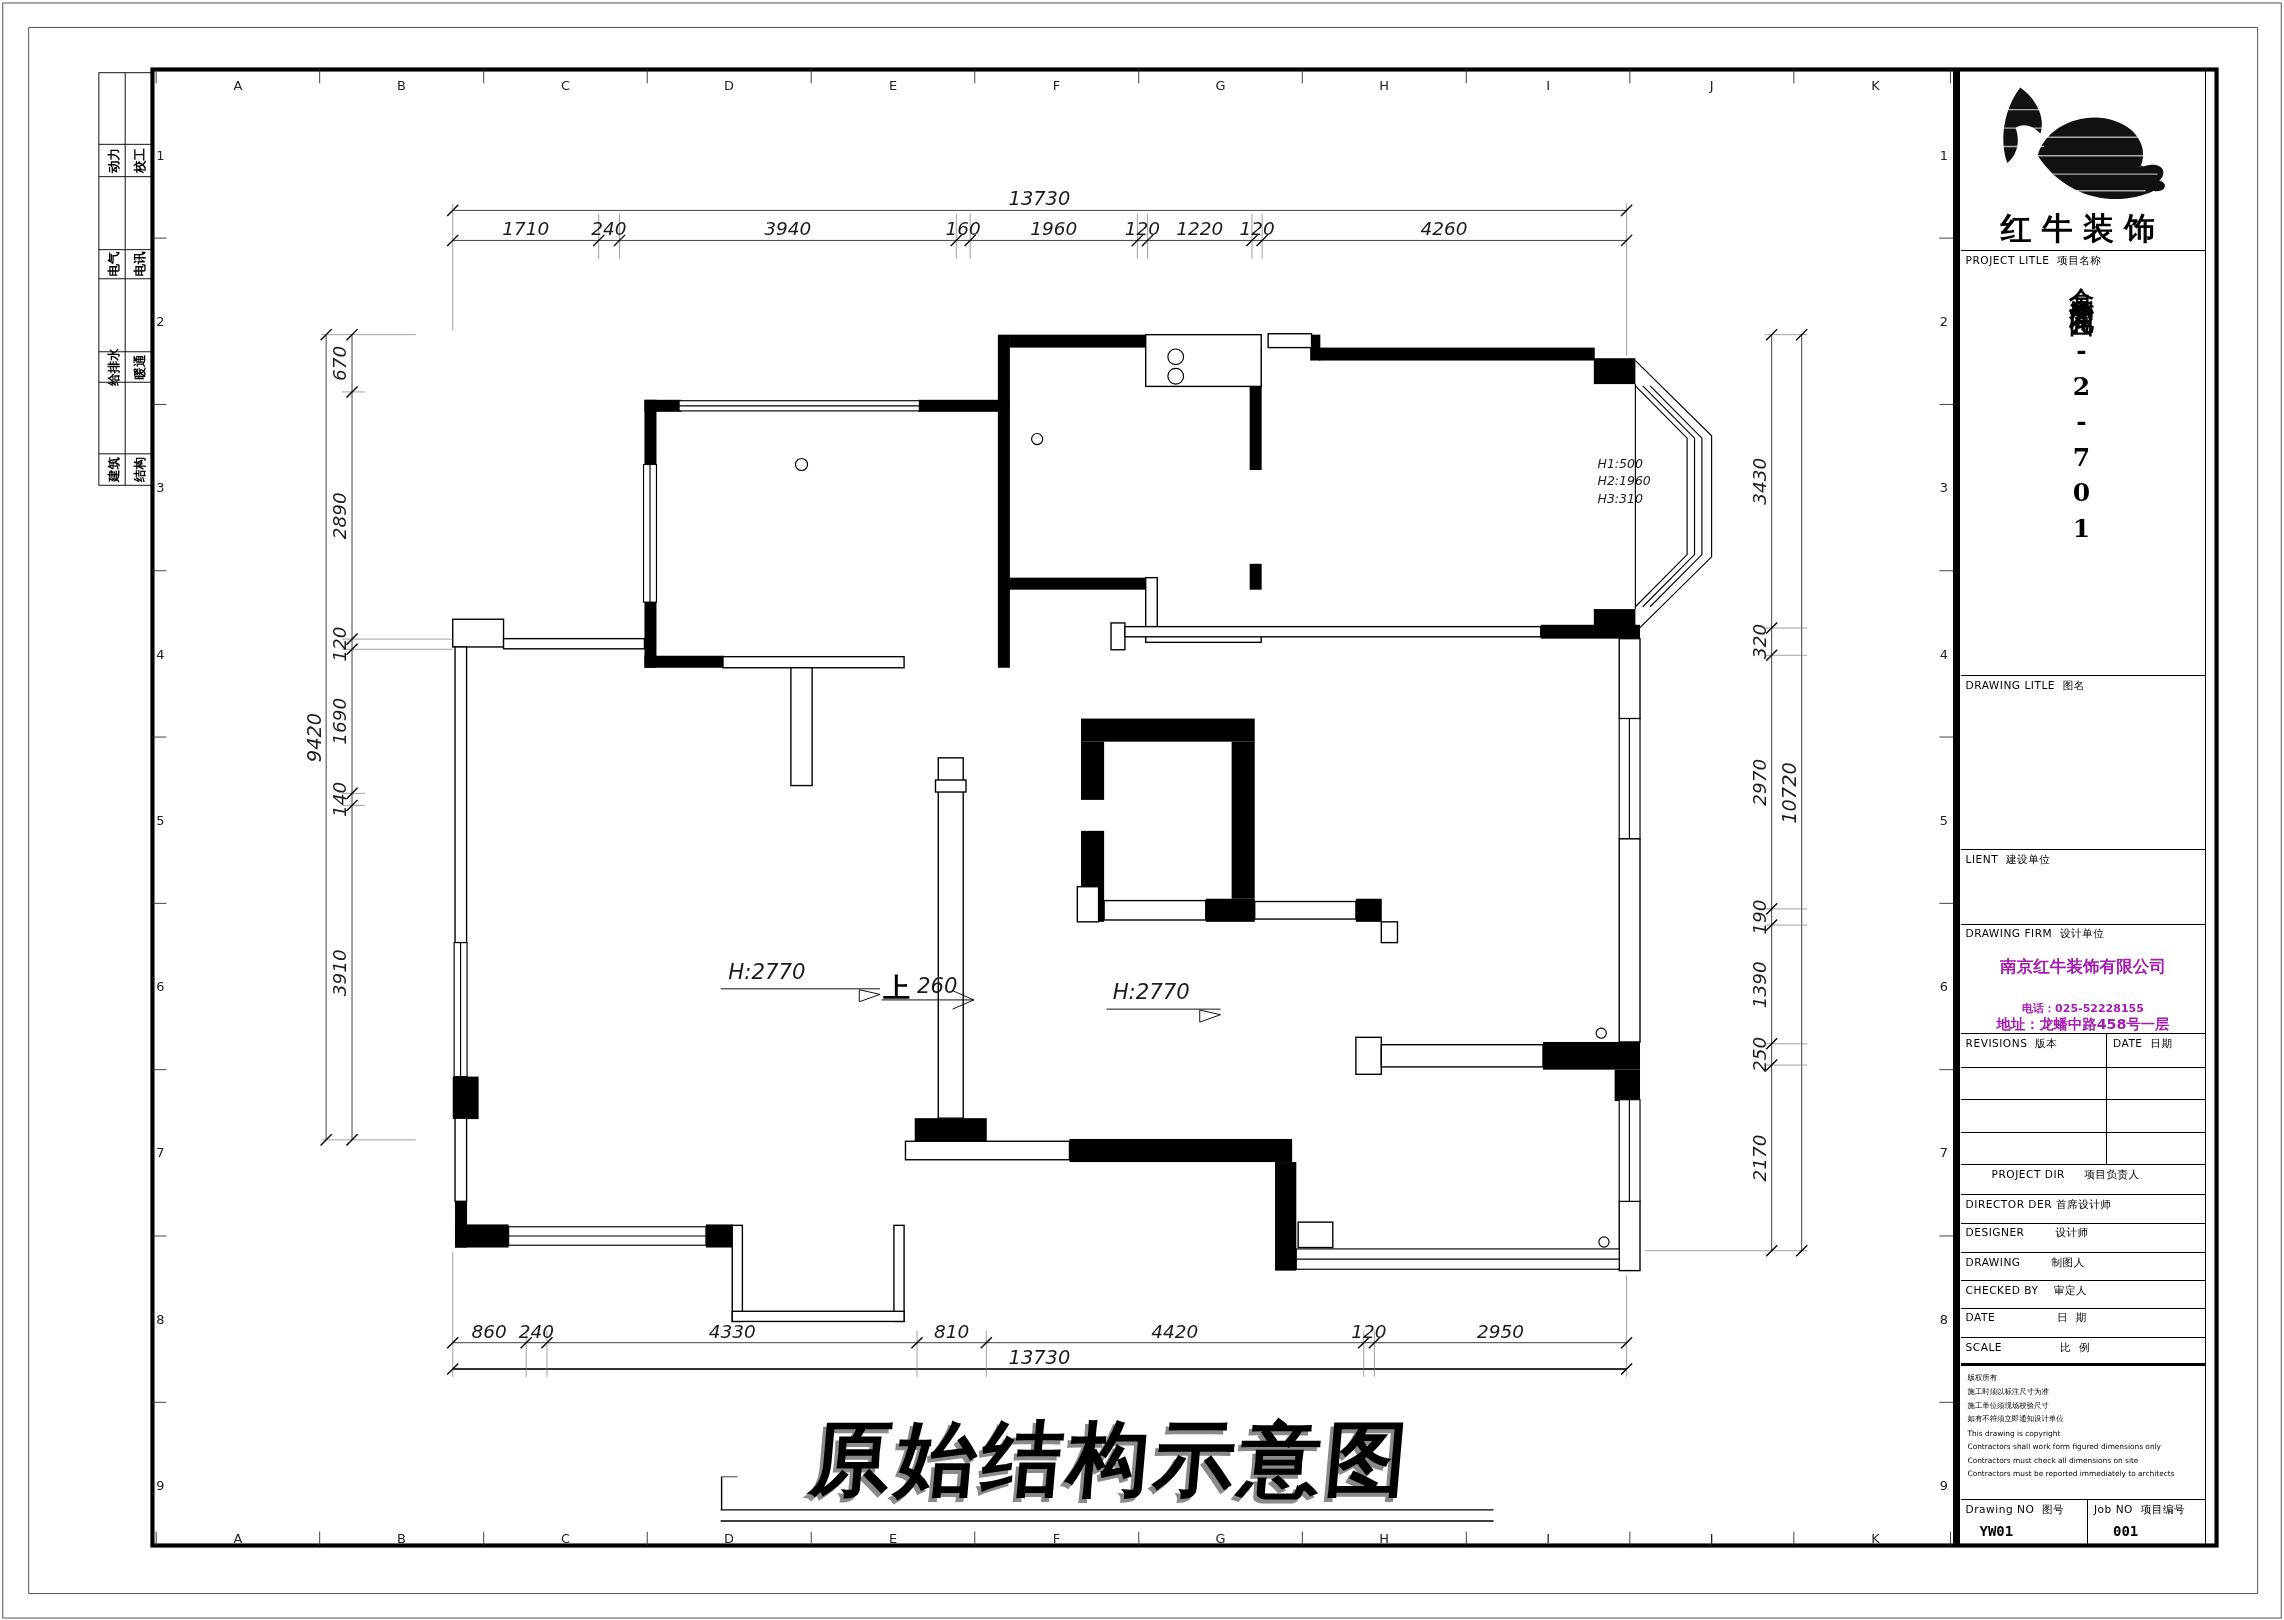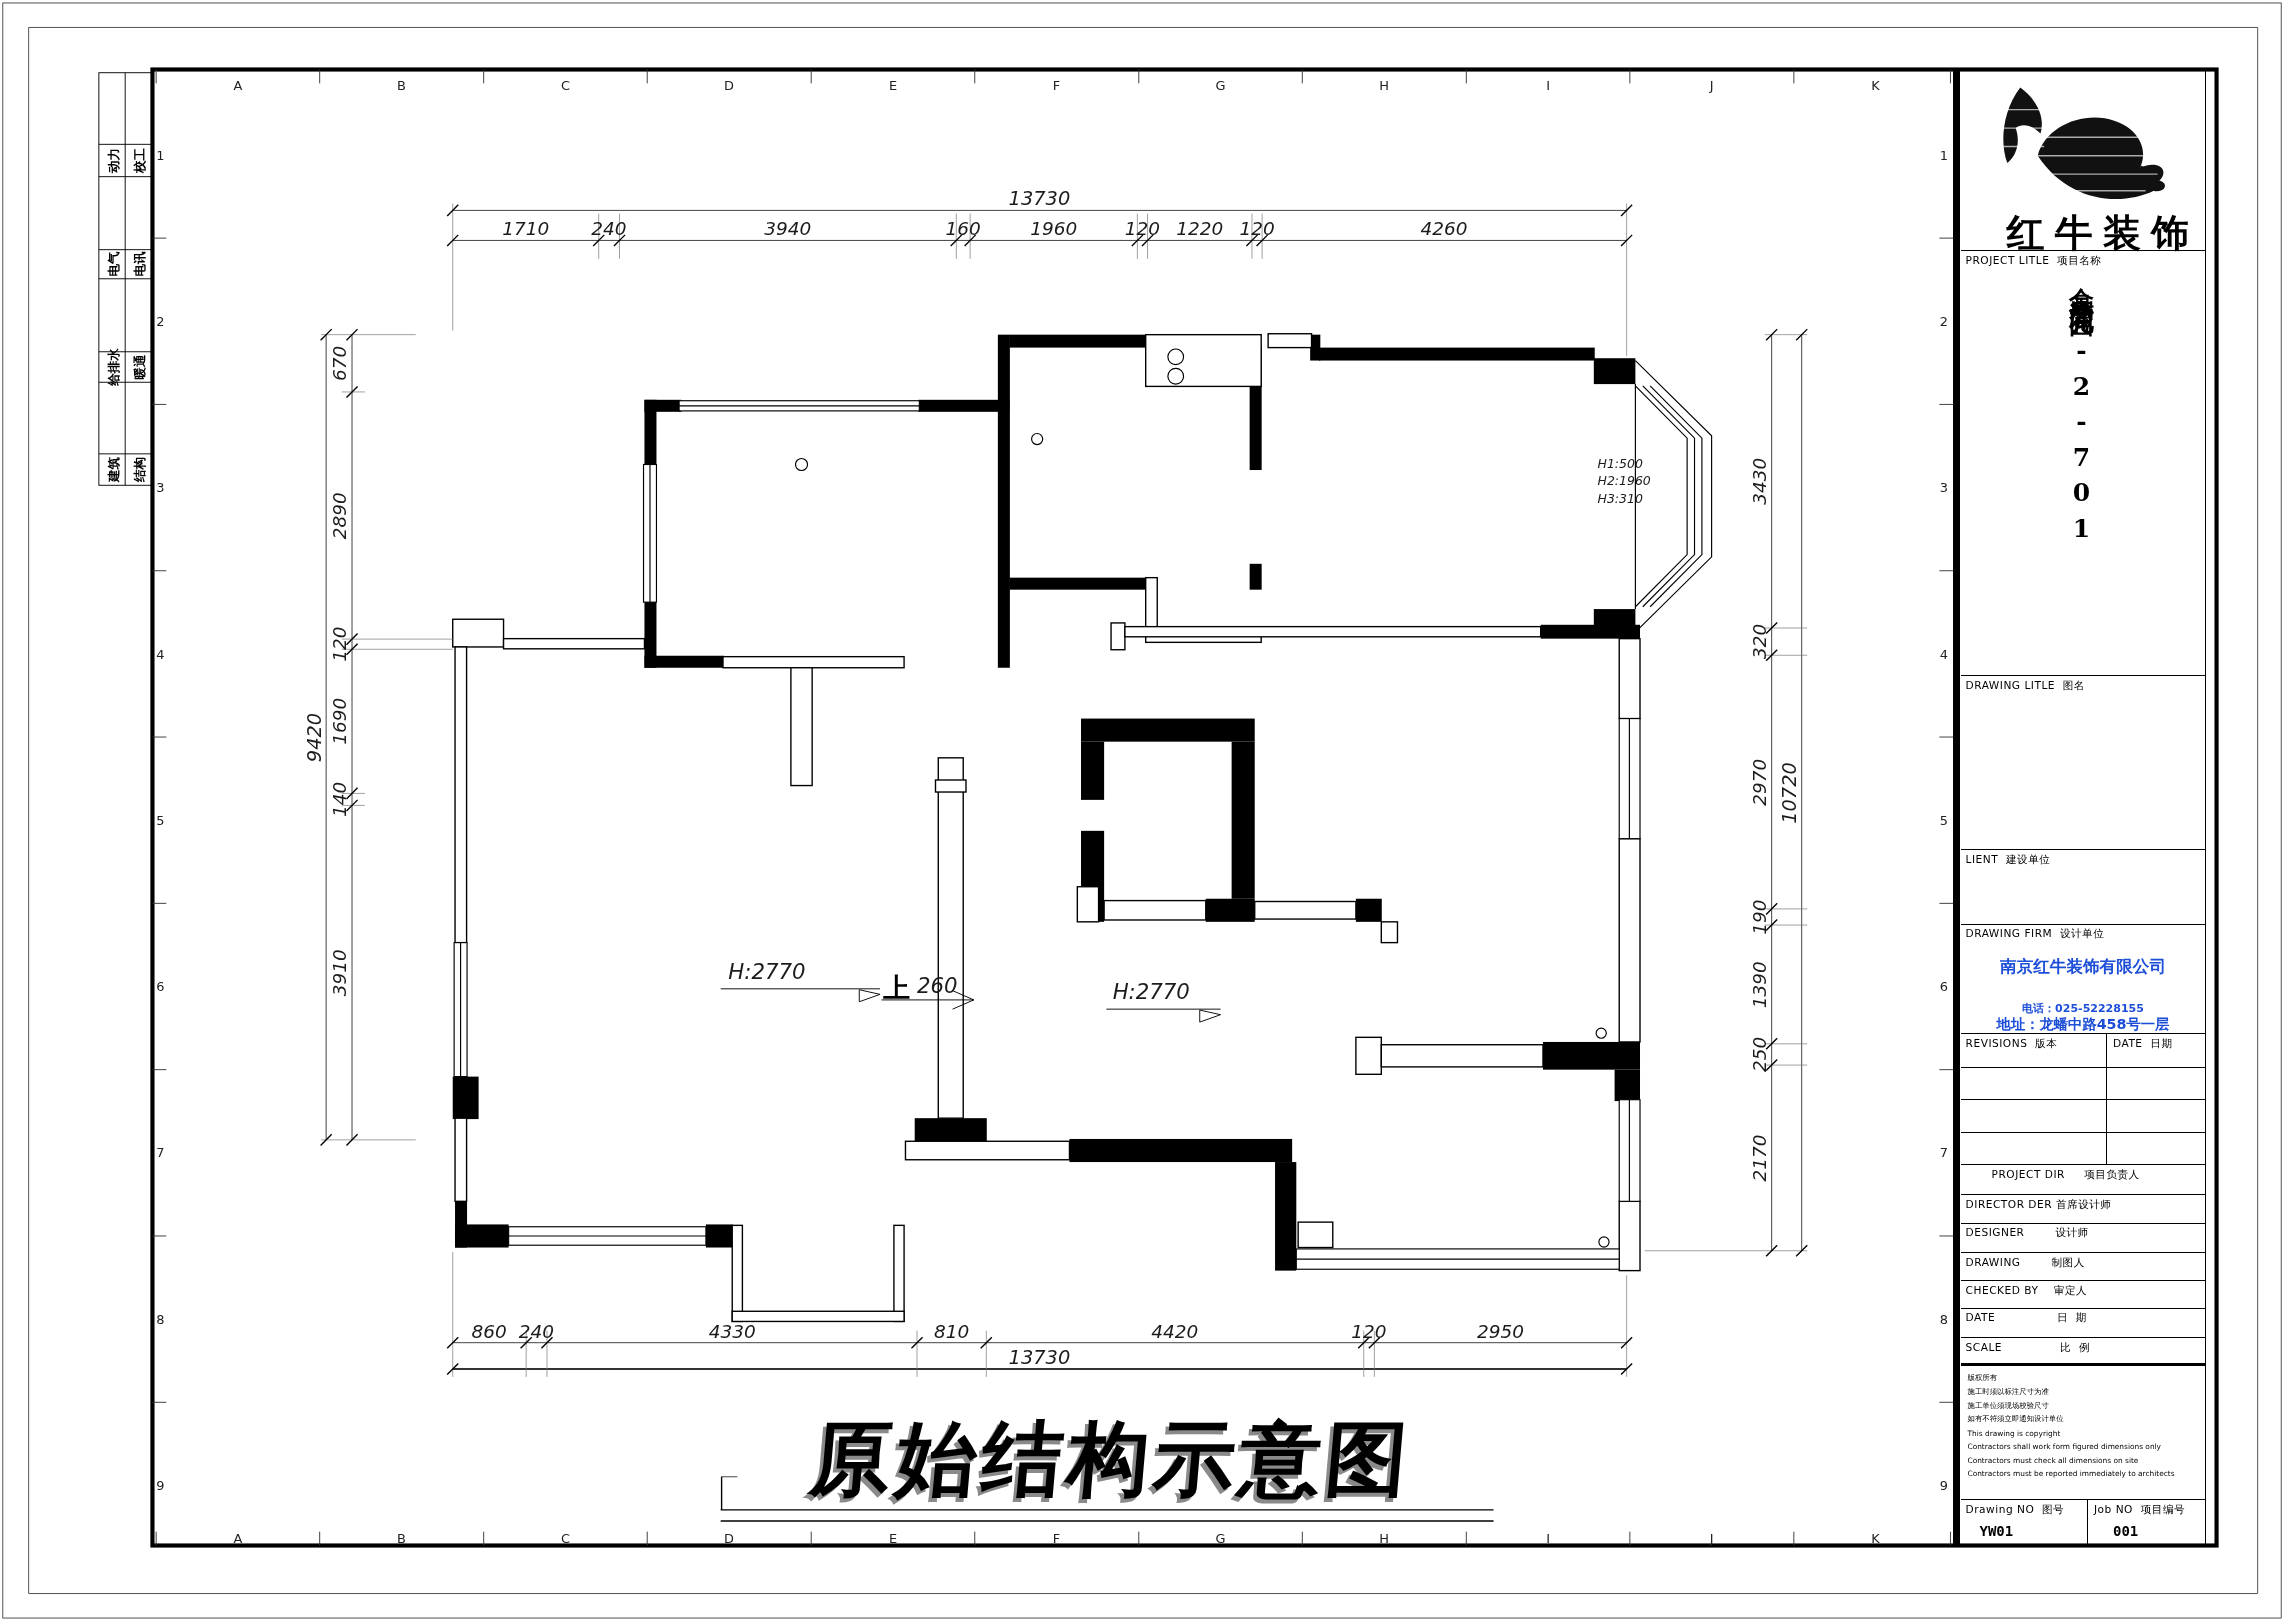--- a/index.html
+++ b/index.html
@@ -6,23 +6,23 @@
   .sheet{position:relative;width:2284px;height:1621px;background:#ffffff;font-family:"DejaVu Sans",sans-serif;overflow:hidden;}
   .sheet svg{position:absolute;left:0;top:0;}
   
   .tb-bar{position:absolute;left:1953px;top:69px;width:7.4px;height:1476px;background:#000;}
   .tb{position:absolute;left:1961px;top:69px;width:244px;height:1476px;}
   .tb .row-line{position:absolute;left:0;width:244px;border-top:0.9px solid #000;}
   .tb .thick-line{position:absolute;left:0;width:244px;border-top:3.2px solid #000;}
   .tb .vline{position:absolute;width:0;border-left:0.9px solid #000;}
   .tb-right1{position:absolute;left:2205px;top:69px;height:1476px;border-left:0.9px solid #000;}
   .lbl{position:absolute;font-size:10.6px;color:#000;letter-spacing:0.5px;white-space:pre;}
-  .brand{position:absolute;left:0;width:244px;text-align:center;font-size:38px;font-weight:bold;letter-spacing:10.2px;color:#000;font-family:"DejaVu Sans",sans-serif;padding-left:20px;}
+  .brand{position:absolute;left:0;width:244px;text-align:center;font-size:31px;font-weight:bold;letter-spacing:10.2px;color:#000;font-family:"DejaVu Sans",sans-serif;}
   .pname{position:absolute;left:98px;top:199px;width:44px;writing-mode:vertical-lr;text-orientation:upright;font-family:"DejaVu Serif","Liberation Serif",serif;font-weight:bold;font-size:25px;letter-spacing:6.5px;color:#000;line-height:44px;}
-  .firm{position:absolute;left:0;width:244px;text-align:center;font-weight:bold;color:#1d4ed8;white-space:pre;}
+  .firm{position:absolute;left:0;width:244px;text-align:center;font-weight:bold;color:#a21caf;white-space:pre;}
   .cpy{position:absolute;left:6.5px;width:233px;color:#000;line-height:13px;}
   .val{position:absolute;font-size:14px;font-weight:bold;color:#000;font-family:"DejaVu Sans Mono","Liberation Mono",monospace;}
   
   text{fill:#000;}
   .dt{font-family:"DejaVu Sans",sans-serif;font-style:italic;font-weight:300;font-size:40px;fill:#1c1c1c;}
   .dto{font-family:"DejaVu Sans",sans-serif;font-style:italic;font-weight:300;font-size:42px;fill:#1c1c1c;}
   .gl{font-family:"DejaVu Sans",sans-serif;font-size:28px;fill:#222;}
   .disc{font-family:"DejaVu Sans",sans-serif;font-size:27px;font-weight:bold;fill:#000;}
   .note{font-family:"DejaVu Sans",sans-serif;font-style:italic;font-weight:300;font-size:27px;fill:#1c1c1c;}
   .hlabel{font-family:"DejaVu Sans",sans-serif;font-style:italic;font-weight:300;font-size:46px;fill:#1c1c1c;}

